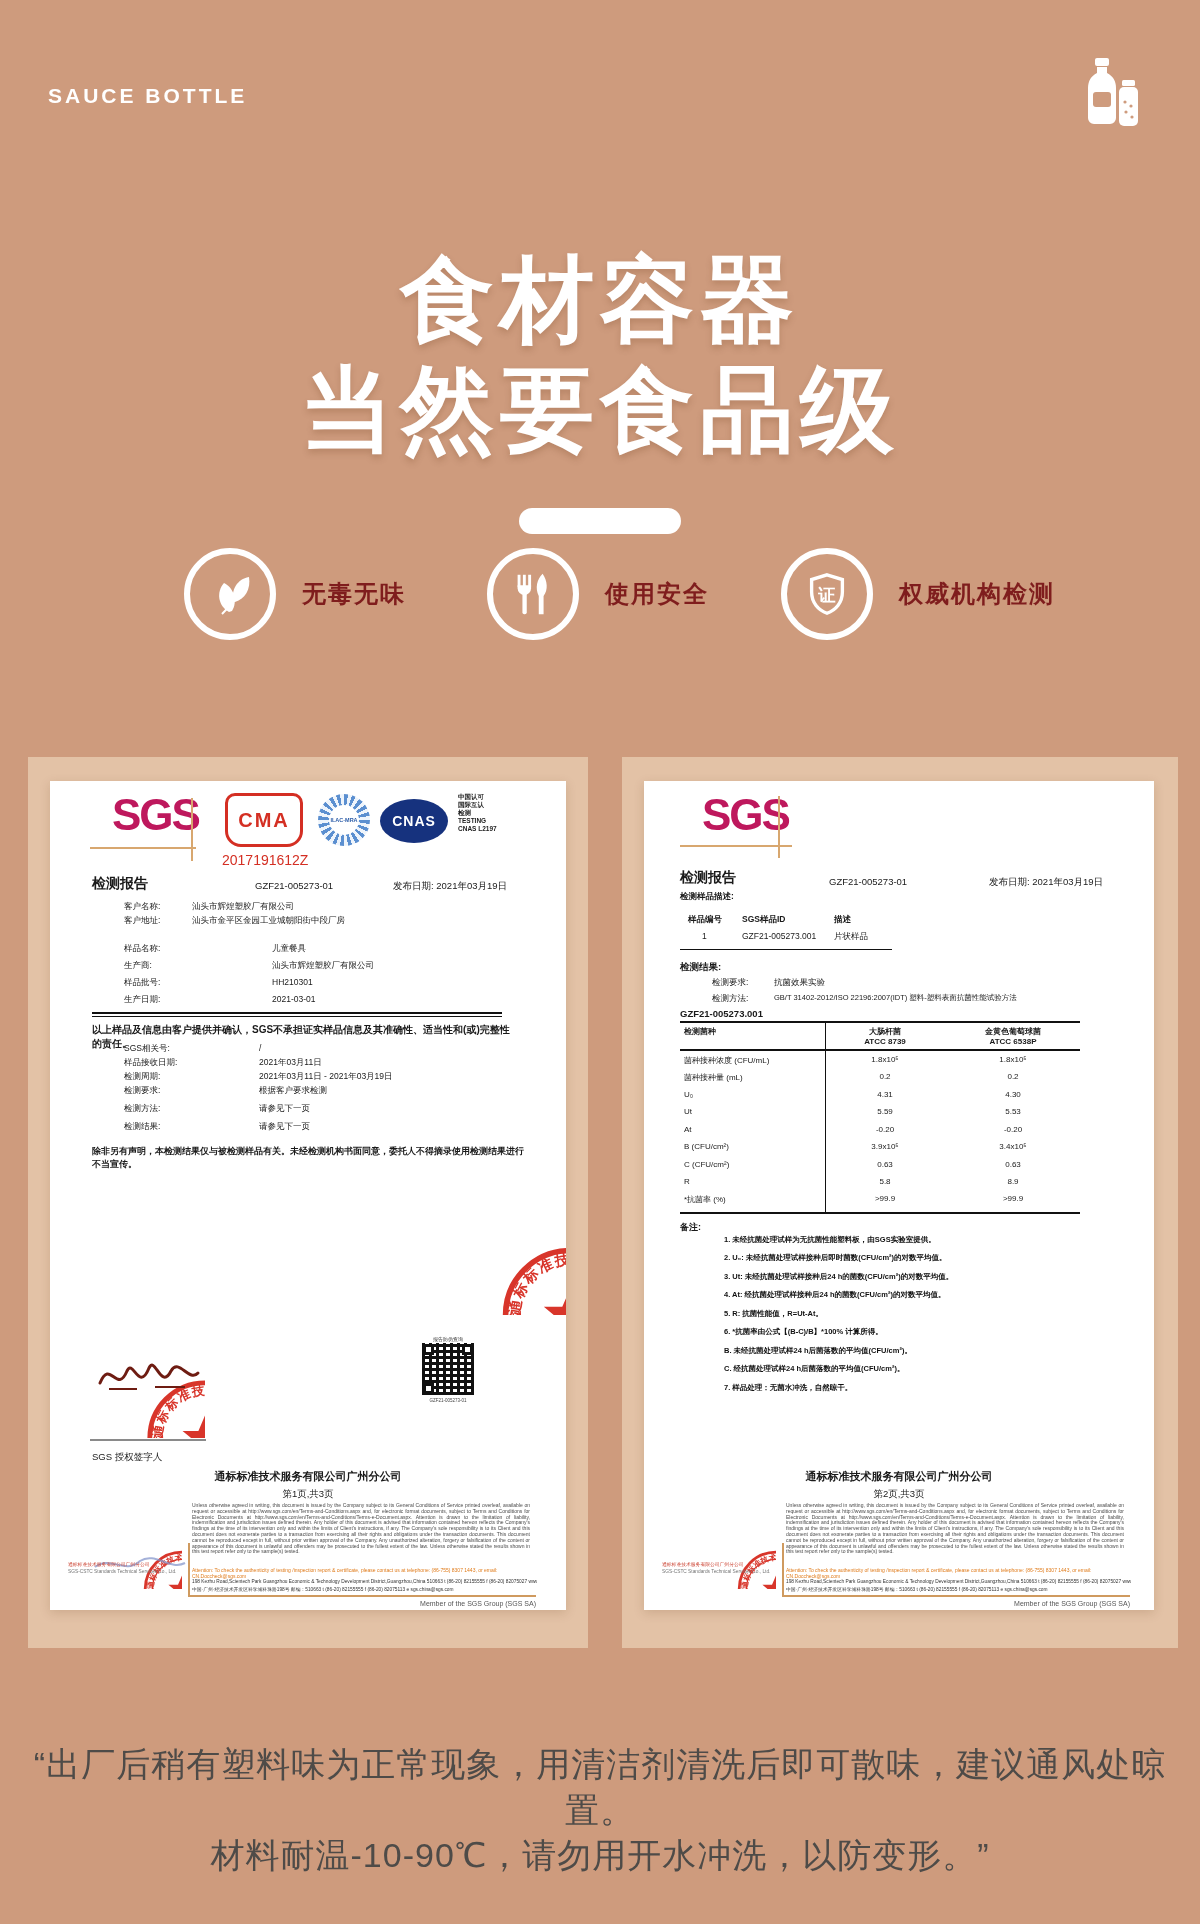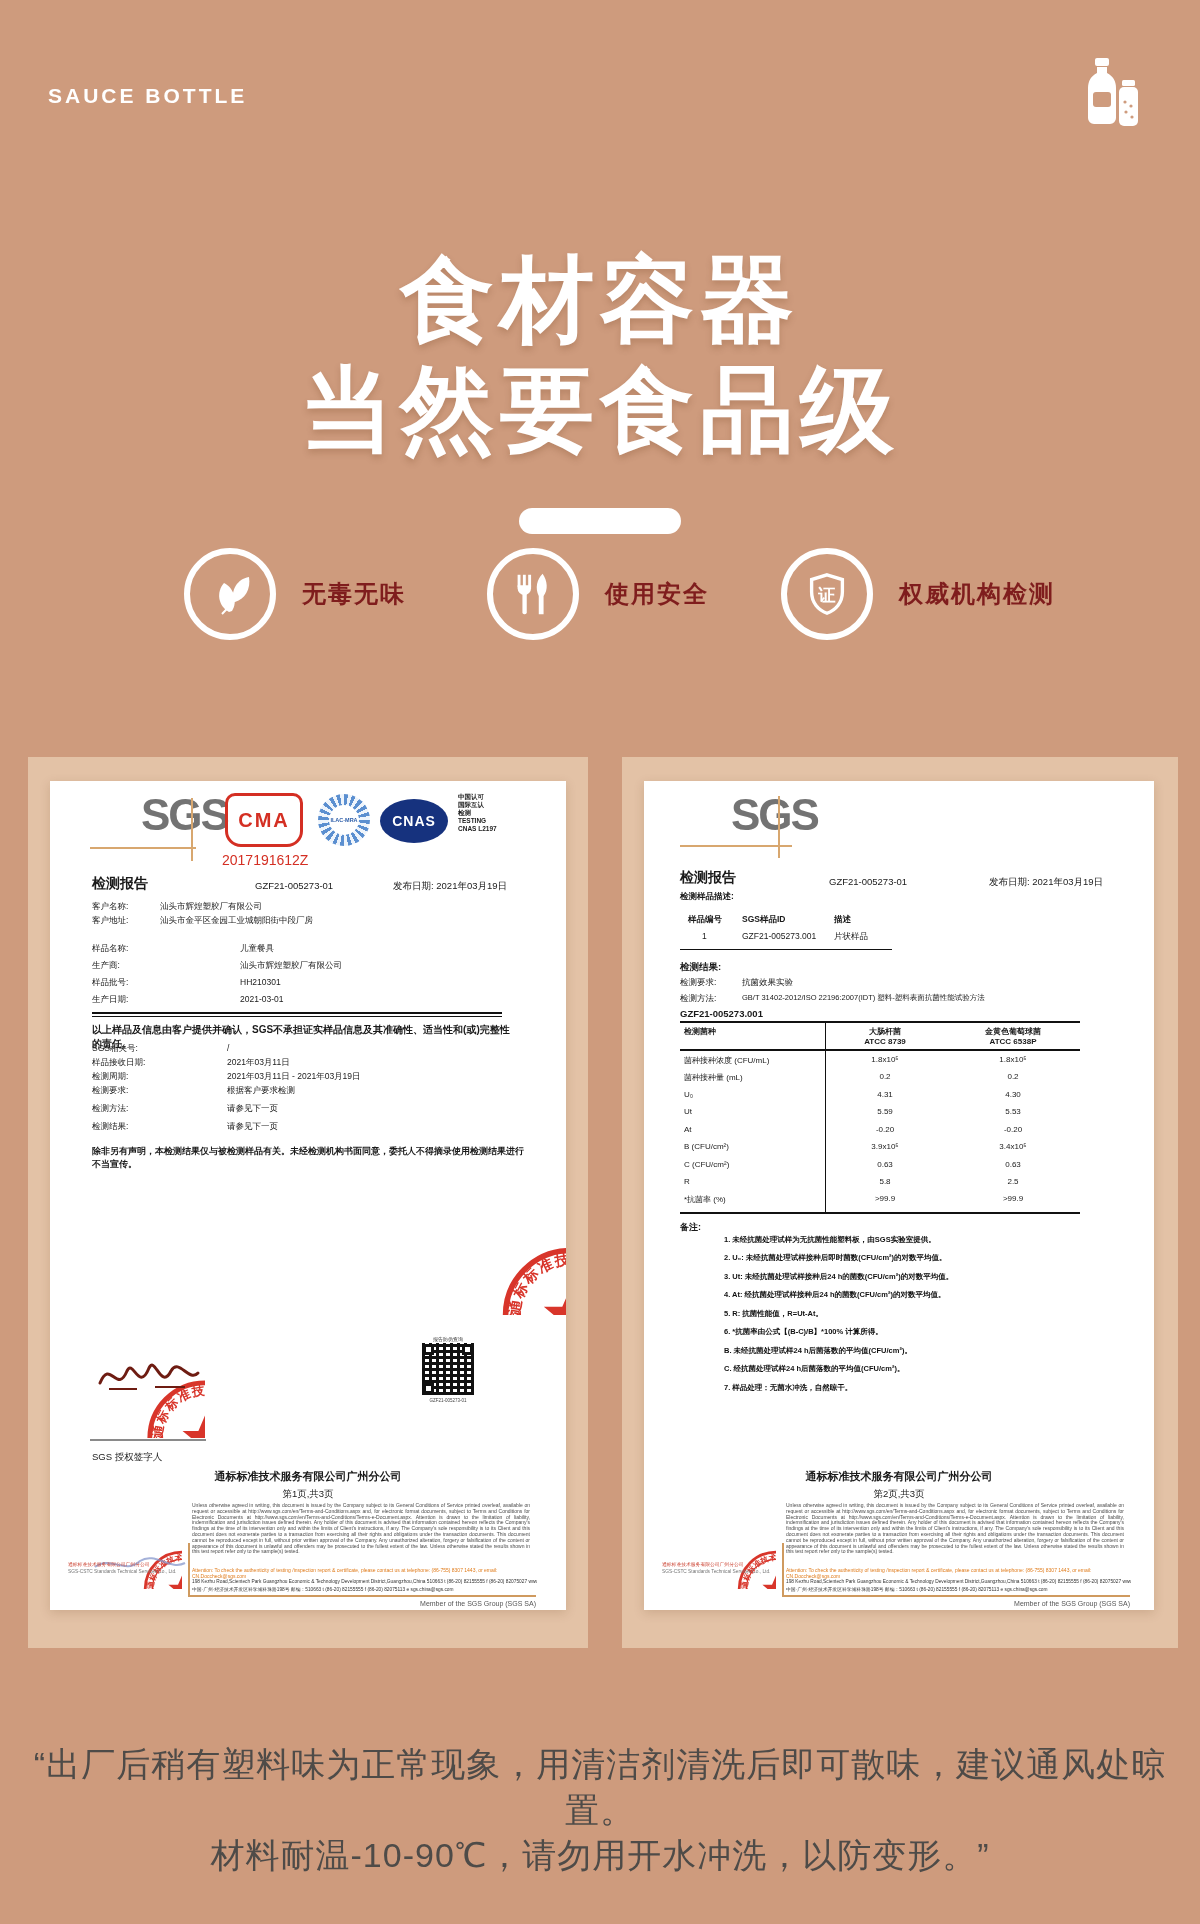--- a/index.html
+++ b/index.html
@@ -22,38 +22,38 @@
               display:flex;align-items:center;justify-content:center;}
   .feat .flabel{color:#7f1d1d;font-size:24px;font-weight:700;letter-spacing:2px;}
 
   
   .panel{position:absolute;top:757px;height:891px;background:#e3c2a6;}
   .panel-l{left:28px;width:560px;} .panel-r{left:622px;width:556px;}
   .cert{position:absolute;top:781px;height:829px;background:#fff;overflow:hidden;
         box-shadow:0 3px 10px rgba(100,60,30,.18);color:#1a1a1a;}
   .cert-l{left:50px;width:516px;} .cert-r{left:644px;width:510px;}
 
-  .sgs-logo{position:absolute;font-size:44px;font-weight:800;color:#737373;letter-spacing:-2px;line-height:1;margin-left:29px;}
+  .sgs-logo{position:absolute;font-size:44px;font-weight:800;color:#be185d;letter-spacing:-2px;line-height:1;}
   .xh{position:absolute;background:#d8a76f;}
   .cma{position:absolute;width:78px;height:54px;border:3px solid #d42f23;border-radius:10px 10px 16px 16px;
        color:#d42f23;font-size:20px;font-weight:800;letter-spacing:2px;display:flex;align-items:center;justify-content:center;box-sizing:border-box;}
   .cma-no{position:absolute;color:#d42f23;font-size:14px;font-weight:400;}
   .ilac{position:absolute;width:52px;height:52px;border-radius:50%;
         background:repeating-conic-gradient(#5b8fd0 0 9deg,#eef4fb 9deg 18deg);
         display:flex;align-items:center;justify-content:center;}
   .ilac b{width:30px;height:30px;border-radius:50%;background:#fff;color:#2b5ca8;font-size:5.5px;font-weight:700;
           display:flex;align-items:center;justify-content:center;}
   .cnas{position:absolute;width:68px;height:44px;background:#16327e;border-radius:50%;color:#fff;
         font-size:14px;font-weight:800;display:flex;align-items:center;justify-content:center;letter-spacing:1px;}
   .certside{position:absolute;font-size:6.5px;line-height:8px;color:#222;font-weight:700;}
 
   .rtitle{position:absolute;font-size:14px;font-weight:800;}
   .rno,.rdate{position:absolute;font-size:9.5px;}
   .crow{position:absolute;left:42px;display:flex;font-size:8.5px;}
-  .crow .lab{flex:0 0 auto;}
+  .crow .lab{flex:0 0 auto;margin-left:32px;}
   .drule{position:absolute;left:42px;width:410px;height:2px;border-top:2px solid #111;border-bottom:1px solid #111;box-sizing:content-box;}
   .bstat{position:absolute;left:42px;font-weight:800;}
 
   .stamp{position:absolute;}
   .grayline{position:absolute;height:1.5px;background:#8a8a8a;}
   .signer{position:absolute;font-size:9.5px;color:#222;}
 
   .qrlabel{position:absolute;font-size:5px;text-align:center;color:#333;}
   .qr{position:absolute;width:52px;height:52px;
       background:repeating-linear-gradient(0deg,#111 0 3px,transparent 3px 6px),
@@ -367,21 +367,21 @@
         <span class="tc2">3.4x10⁵</span>
       </div>
     <div class="trow" style="top:379px">
         <span class="tl">C (CFU/cm²)</span>
         <span class="tc1">0.63</span>
         <span class="tc2">0.63</span>
       </div>
     <div class="trow" style="top:396px">
         <span class="tl">R</span>
         <span class="tc1">5.8</span>
-        <span class="tc2">2.5</span>
+        <span class="tc2">8.9</span>
       </div>
     <div class="trow" style="top:413px">
         <span class="tl">*抗菌率 (%)</span>
         <span class="tc1">&gt;99.9</span>
         <span class="tc2">&gt;99.9</span>
       </div>
     <div class="tline" style="top:431px;height:2px"></div>
 
     <div class="crow" style="left:36px;top:440px;font-weight:800;font-size:9px">备注:</div>
     <div class="note" style="top:454px">1. 未经抗菌处理试样为无抗菌性能塑料板，由SGS实验室提供。</div>

